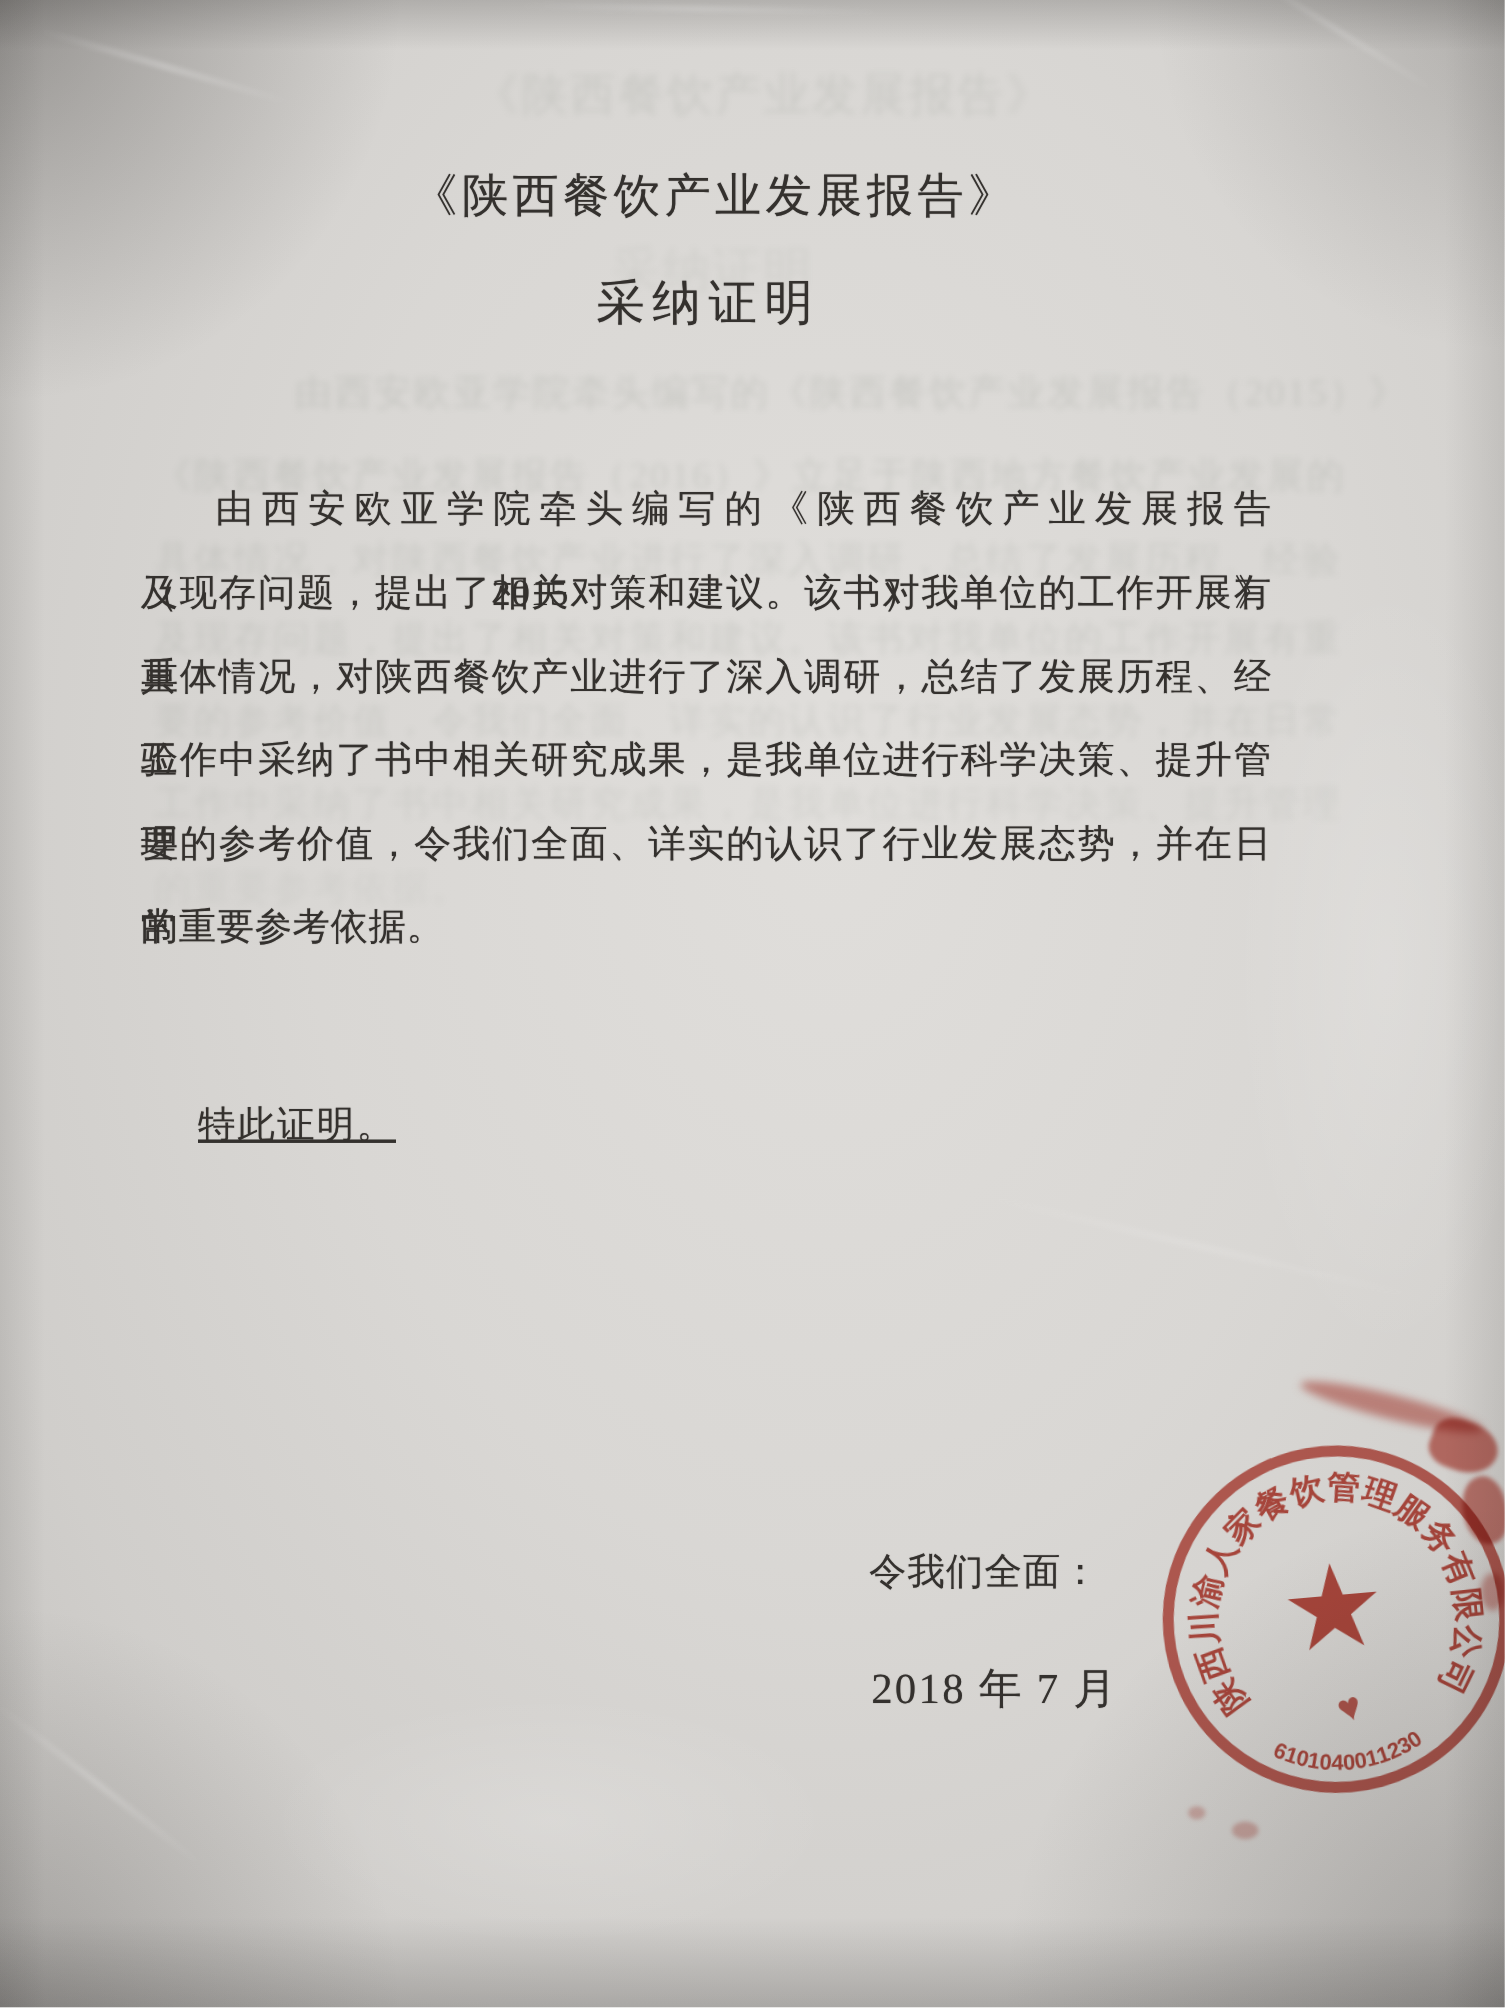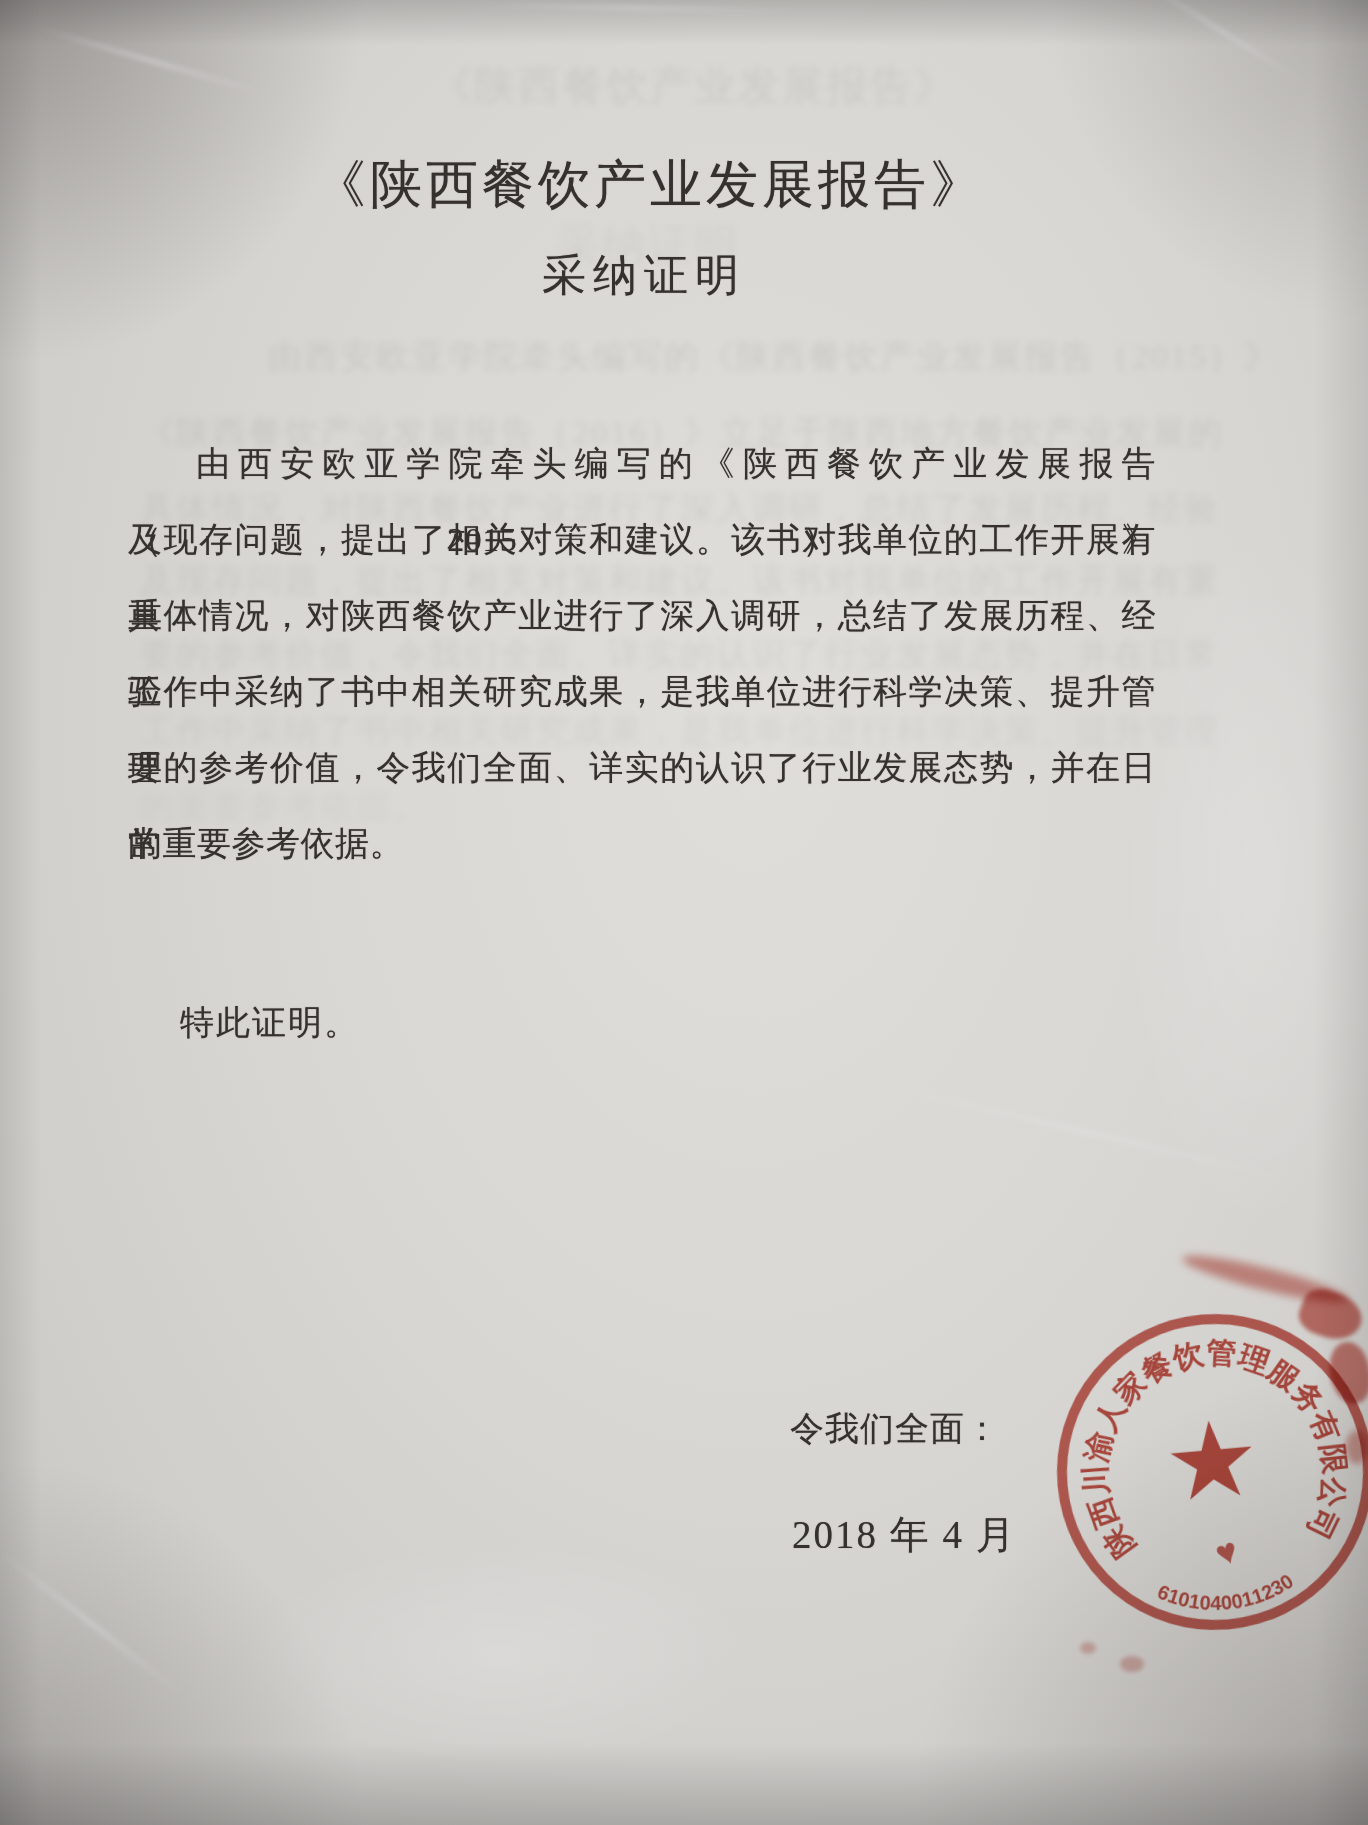--- a/index.html
+++ b/index.html
@@ -27,29 +27,29 @@
     background:radial-gradient(ellipse, rgba(255,255,255,.16), rgba(255,255,255,0) 70%);}
   
   .ghost-layer{position:absolute;inset:0;}
   .ghost-line{
     position:absolute;white-space:nowrap;color:#747d72;
     filter:blur(3px);letter-spacing:2px;
   }
   
   .ink{color:#34312e;text-shadow:0 0 1px rgba(56,53,50,.55);}
   .doc-title{position:absolute;top:150px;left:0;width:1300px;text-align:center;
-    font-size:52px;letter-spacing:4px;}
+    font-size:42px;letter-spacing:4px;}
   .doc-subtitle{position:absolute;top:246px;left:0;width:1288px;text-align:center;
     font-size:44px;letter-spacing:7px;}
   .body-paragraph{position:absolute;top:426px;left:128px;width:1028px;}
   .body-line{height:76px;line-height:76px;font-size:34px;
     text-align:justify;text-align-last:justify;letter-spacing:.5px;}
   .body-line.first{text-indent:68px;}
   .body-line.last{text-align-last:left;}
-  .closing{position:absolute;top:1000px;left:180px;font-size:34px;letter-spacing:2px;}
+  .closing{position:absolute;top:1000px;left:180px;font-size:34px;letter-spacing:2px;text-decoration:underline;}
   .seal-caption{position:absolute;top:1406px;left:790px;font-size:34px;letter-spacing:1px;}
   .date-line{position:absolute;top:1508px;left:792px;font-size:39px;letter-spacing:2px;}
   
   .stamp{position:absolute;left:1215px;top:1472px;width:0;height:0;
     transform:rotate(-5deg);mix-blend-mode:multiply;opacity:.93;filter:blur(.4px);}
   .seal-ring{position:absolute;left:-158px;top:-158px;width:296px;height:296px;
     border:10px solid currentColor;border-radius:50%;opacity:.88;}
   .seal-char{position:absolute;left:-17px;top:-17px;width:34px;height:34px;line-height:34px;
     text-align:center;font-size:30px;font-weight:bold;
     font-family:"Liberation Sans","DejaVu Sans",sans-serif;}
@@ -91,21 +91,21 @@
   <div class="ink body-paragraph">
       <div class="body-line first">由西安欧亚学院牵头编写的《陕西餐饮产业发展报告（2015）》</div>
       <div class="body-line">及现存问题，提出了相关对策和建议。该书对我单位的工作开展有重</div>
       <div class="body-line">具体情况，对陕西餐饮产业进行了深入调研，总结了发展历程、经验</div>
       <div class="body-line">工作中采纳了书中相关研究成果，是我单位进行科学决策、提升管理</div>
       <div class="body-line">要的参考价值，令我们全面、详实的认识了行业发展态势，并在日常</div>
       <div class="body-line last">的重要参考依据。</div>
     </div>
   <div class="ink closing">特此证明。</div>
   <div class="ink seal-caption">令我们全面：</div>
-  <div class="ink date-line">2018 年 4 月</div>
+  <div class="ink date-line">2018 年 7 月</div>
 
   <div class="stamp" style="color: rgb(194, 70, 58);">
     <div class="seal-ring"></div>
     <div class="seal-star">★</div>
     <div class="seal-heart">♥</div>
   <span class="seal-char" style="transform: rotate(-121deg) translateY(-119px);">陕</span>
       <span class="seal-char" style="transform: rotate(-104.867deg) translateY(-119px);">西</span>
       <span class="seal-char" style="transform: rotate(-88.7333deg) translateY(-119px);">川</span>
       <span class="seal-char" style="transform: rotate(-72.6deg) translateY(-119px);">渝</span>
       <span class="seal-char" style="transform: rotate(-56.4667deg) translateY(-119px);">人</span>

